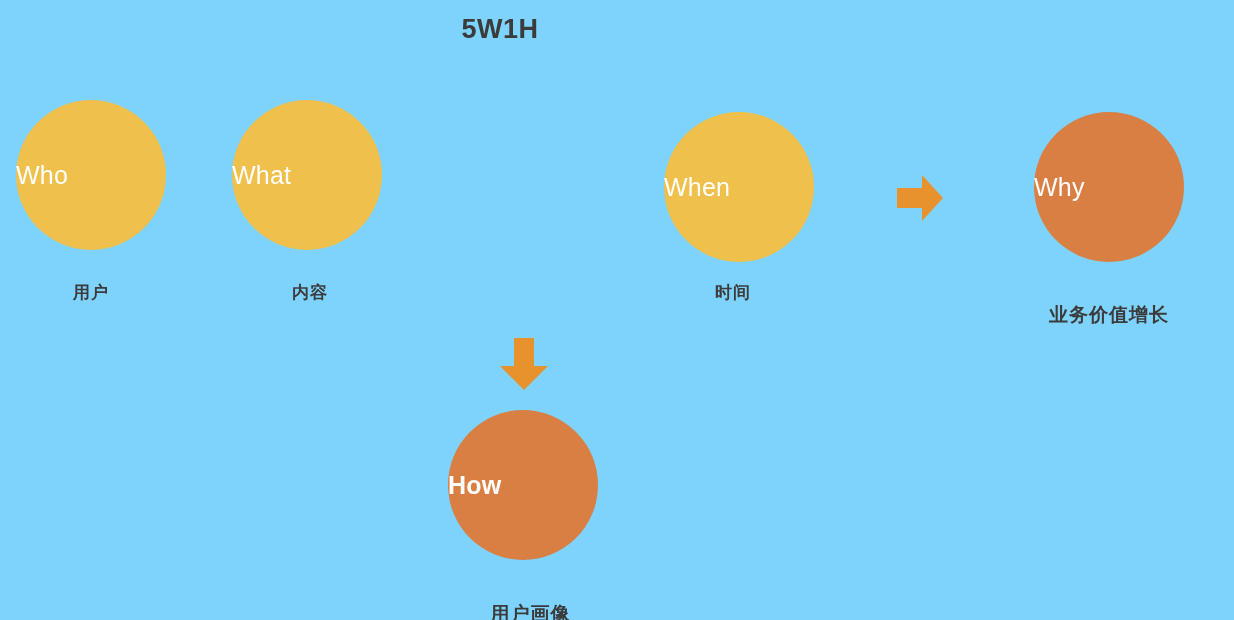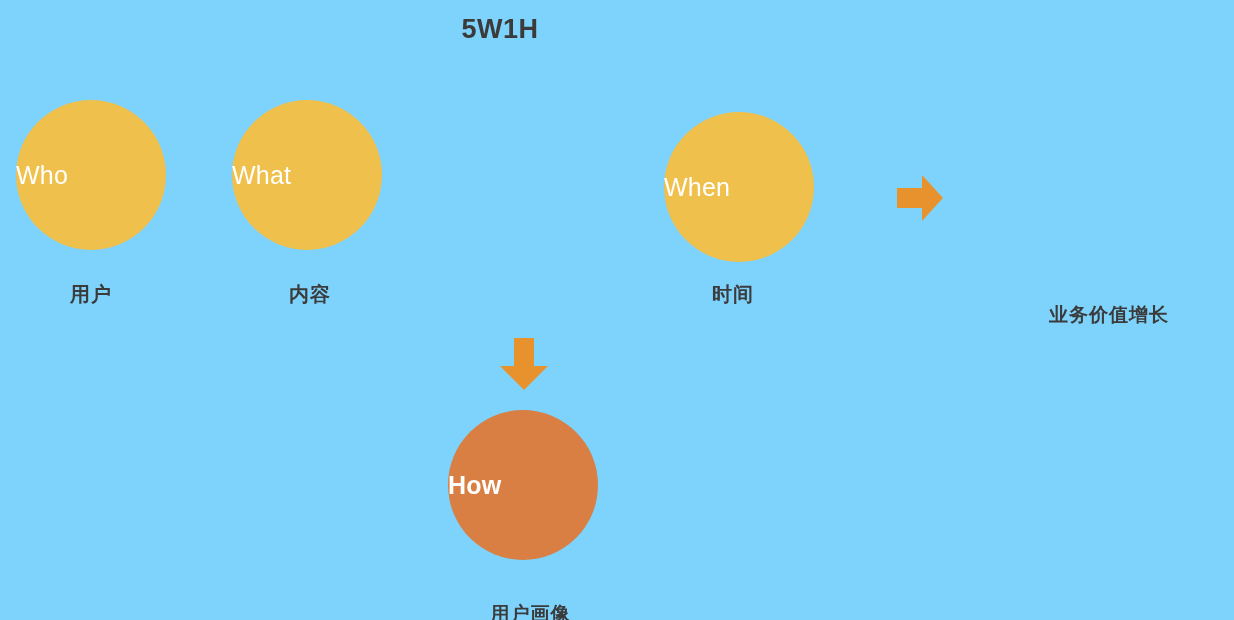--- a/index.html
+++ b/index.html
@@ -45,21 +45,21 @@
   .node-text {
     font-size: 25px;
     color: #ffffff;
     line-height: 1;
     display: block;
     letter-spacing: 0.2px;
   }
   .caption {
     position: absolute;
     text-align: center;
-    font-size: 20px;
+    font-size: 17px;
     font-weight: bold;
     color: #3b3b3b;
     white-space: nowrap;
     letter-spacing: 1px;
   }
   .caption-lg {
     font-size: 19px;
   }
   .arrow {
     position: absolute;
@@ -88,20 +88,23 @@
     <span class="node-text">When</span>
   </div>
   <div class="caption" style="left:658px; top:281px; width:150px;">时间</div>
 
   <div class="arrow" style="left:897px; top:173px; width:46px; height:50px;">
     <svg width="46" height="50" viewBox="0 0 46 50" xmlns="http://www.w3.org/2000/svg">
       <polygon points="0,15 25,15 25,2 46,25 25,48 25,35 0,35" fill="#e8922e"></polygon>
     </svg>
   </div>
 
+  <div class="node node-orange" style="left:1034px; top:112px; width:150px; height:150px;">
+    <span class="node-text">Why</span>
+  </div>
   <div class="caption caption-lg" style="left:1019px; top:302px; width:180px;">业务价值增长</div>
 
   <div class="arrow" style="left:498px; top:338px; width:52px; height:52px;">
     <svg width="52" height="52" viewBox="0 0 52 52" xmlns="http://www.w3.org/2000/svg">
       <polygon points="16,0 36,0 36,28 50,28 26,52 2,28 16,28" fill="#e8922e"></polygon>
     </svg>
   </div>
 
   <div class="node node-orange" style="left:448px; top:410px; width:150px; height:150px;font-weight:bold;">
     <span class="node-text">How</span>

